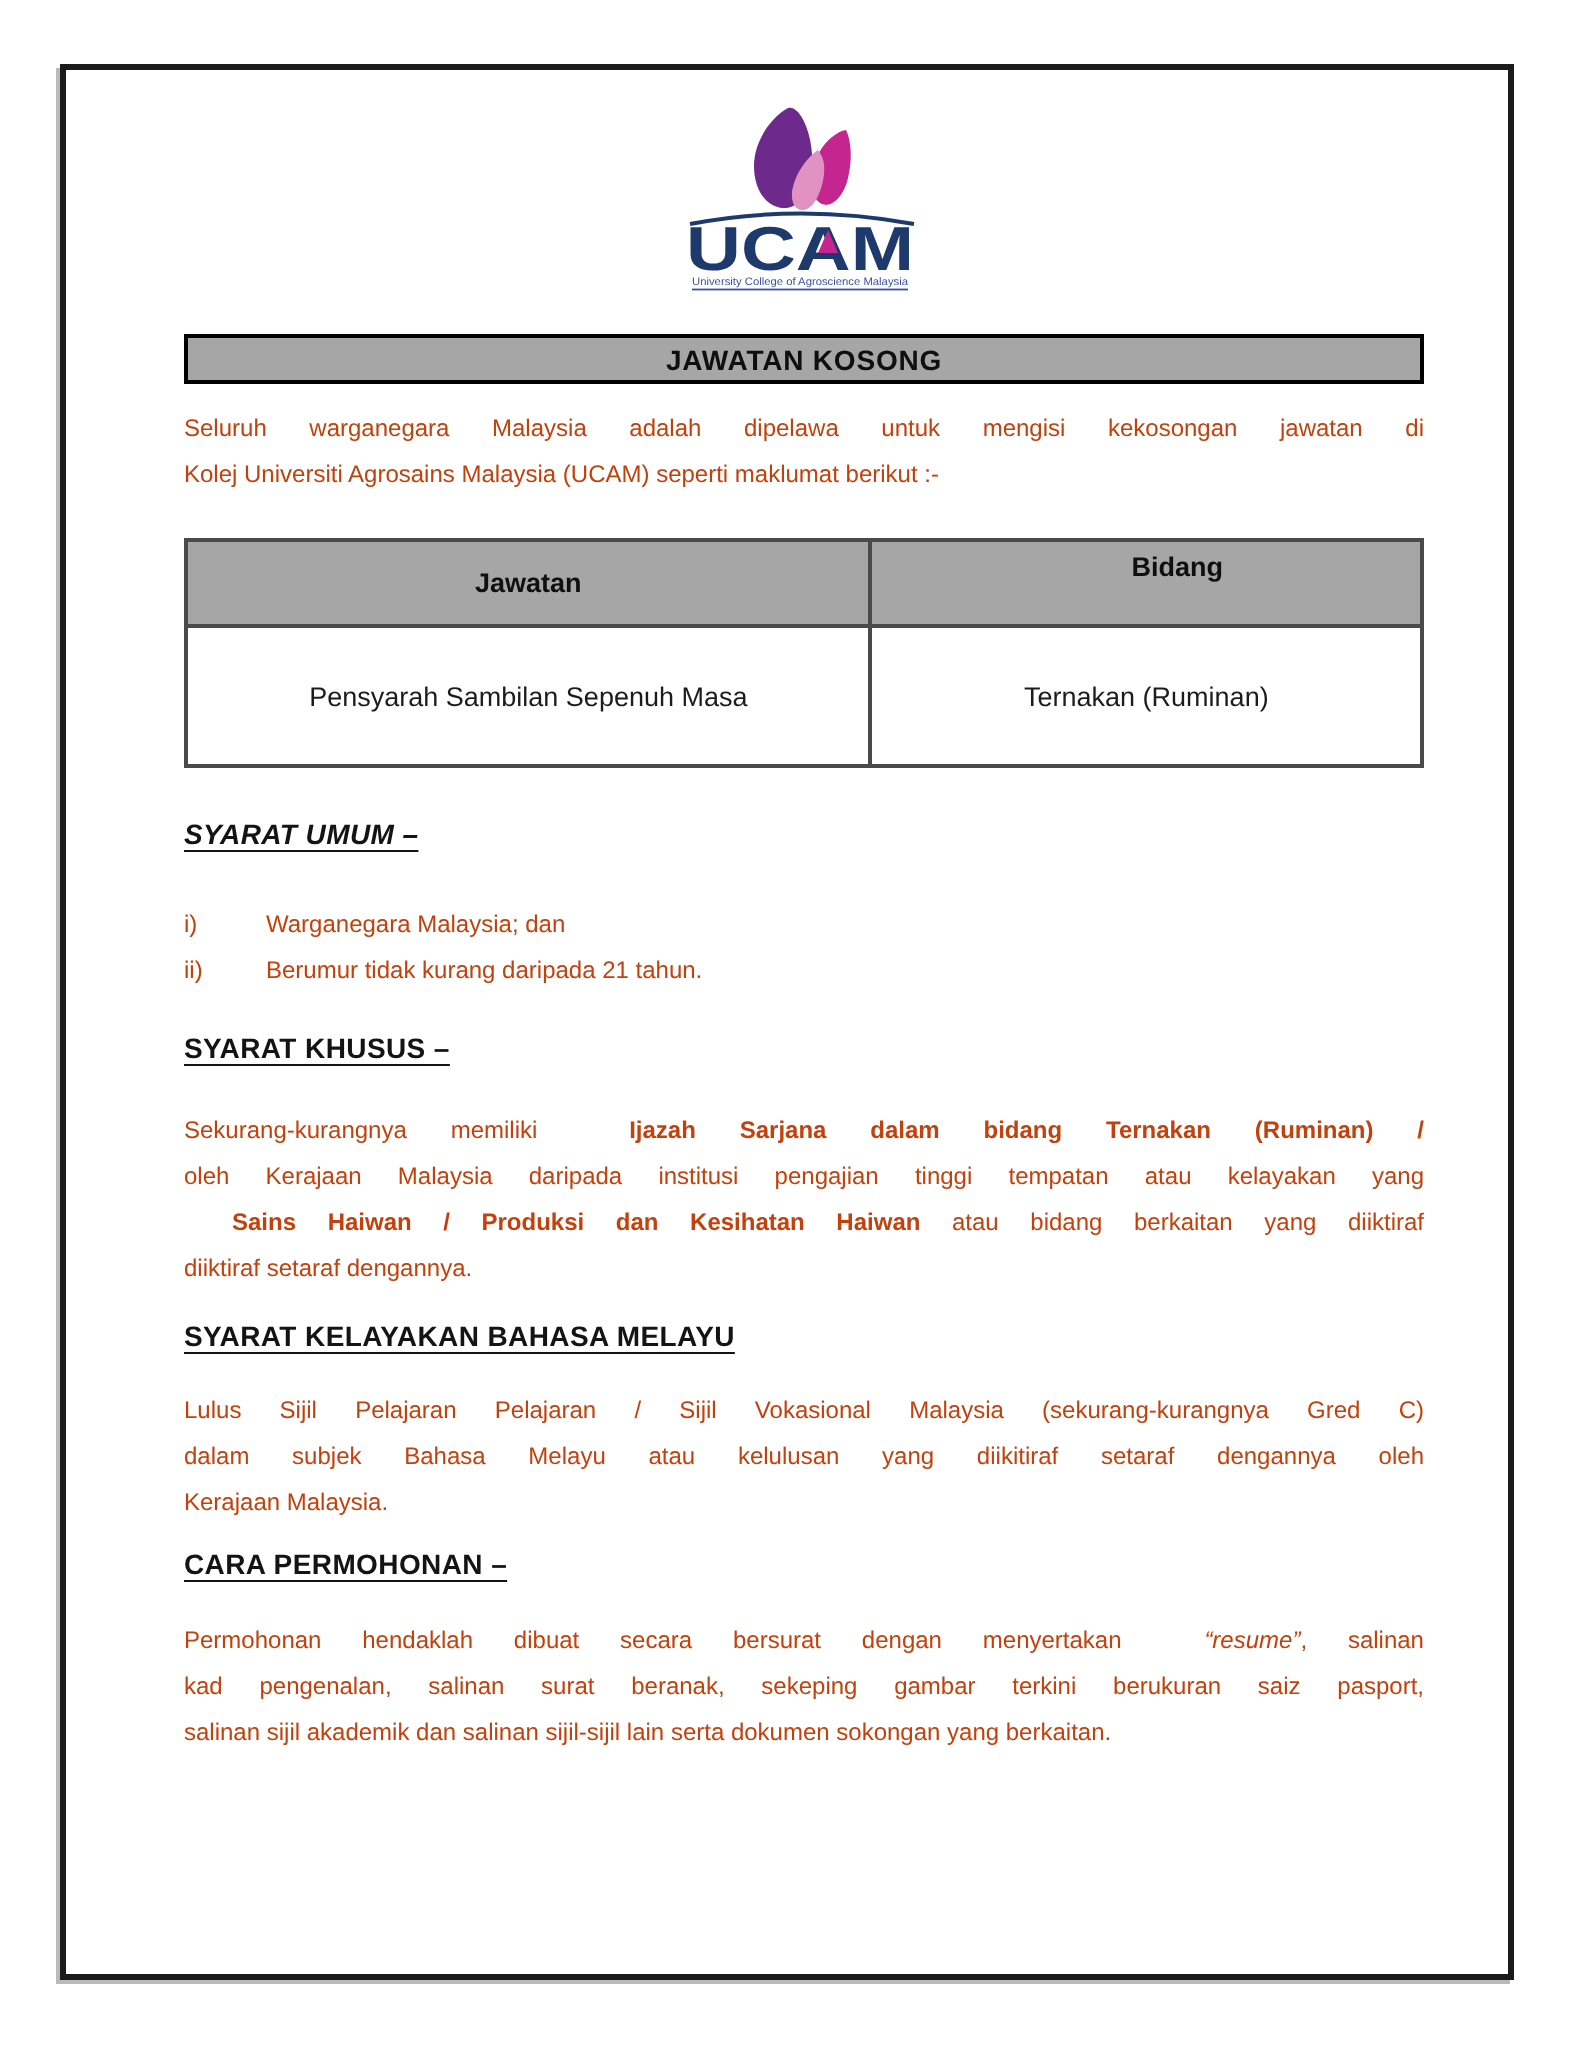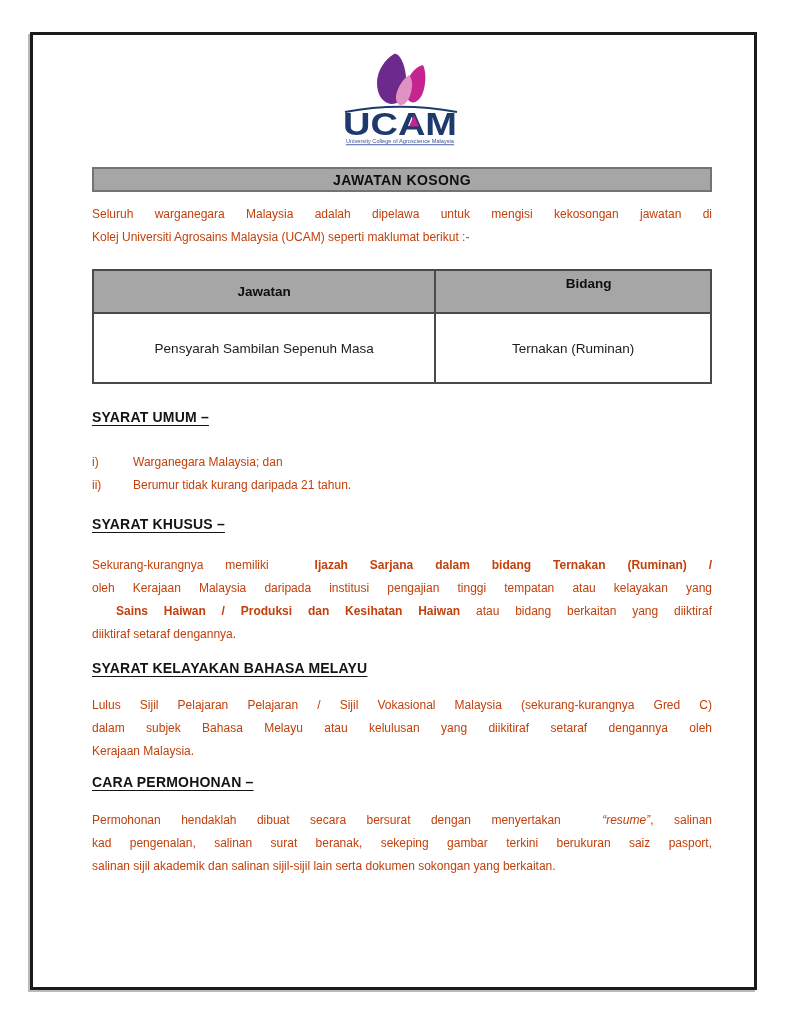--- a/index.html
+++ b/index.html
@@ -27,21 +27,21 @@
   .logo-svg {
     display: block;
     margin: 18px auto 0 auto;
     width: 130px;
     height: 95px;
   }
   .banner {
     margin-top: 19px;
     height: 25px;
     background: #a6a6a6;
-    border: 2px solid #737373;
+    border: 2px solid #000000;
     display: flex;
     align-items: center;
     justify-content: center;
     font-size: 14px;
     font-weight: bold;
     letter-spacing: 0.4px;
     color: #0f0f0f;
   }
   .body-text { font-size: 12px; line-height: 23px; color: #c2410c; }
   .intro { margin-top: 11px; }
@@ -69,21 +69,21 @@
   th.col-bidang  { width: 44.6%; vertical-align: top; padding-top: 5px; padding-left: 31px; }
   table.vacancy td { height: 70px; vertical-align: middle; background: #ffffff; }
   .sec-heading {
     font-size: 14px;
     font-weight: bold;
     text-decoration: underline;
     text-underline-offset: 3px;
     letter-spacing: 0.2px;
     color: #141414;
   }
-  .h-umum   { margin-top: 25px; }
+  .h-umum   { margin-top: 25px; font-style: italic; }
   .h-khusus { margin-top: 19px; }
   .h-bahasa { margin-top: 14px; }
   .h-cara   { margin-top: 11px; }
   .req-list { margin-top: 26px; }
   .req-item { display: flex; }
   .req-marker { width: 41px; flex: 0 0 41px; }
   .p-khusus { margin-top: 22px; }
   .p-bahasa { margin-top: 18px; }
   .p-cara   { margin-top: 19px; }
 </style>

